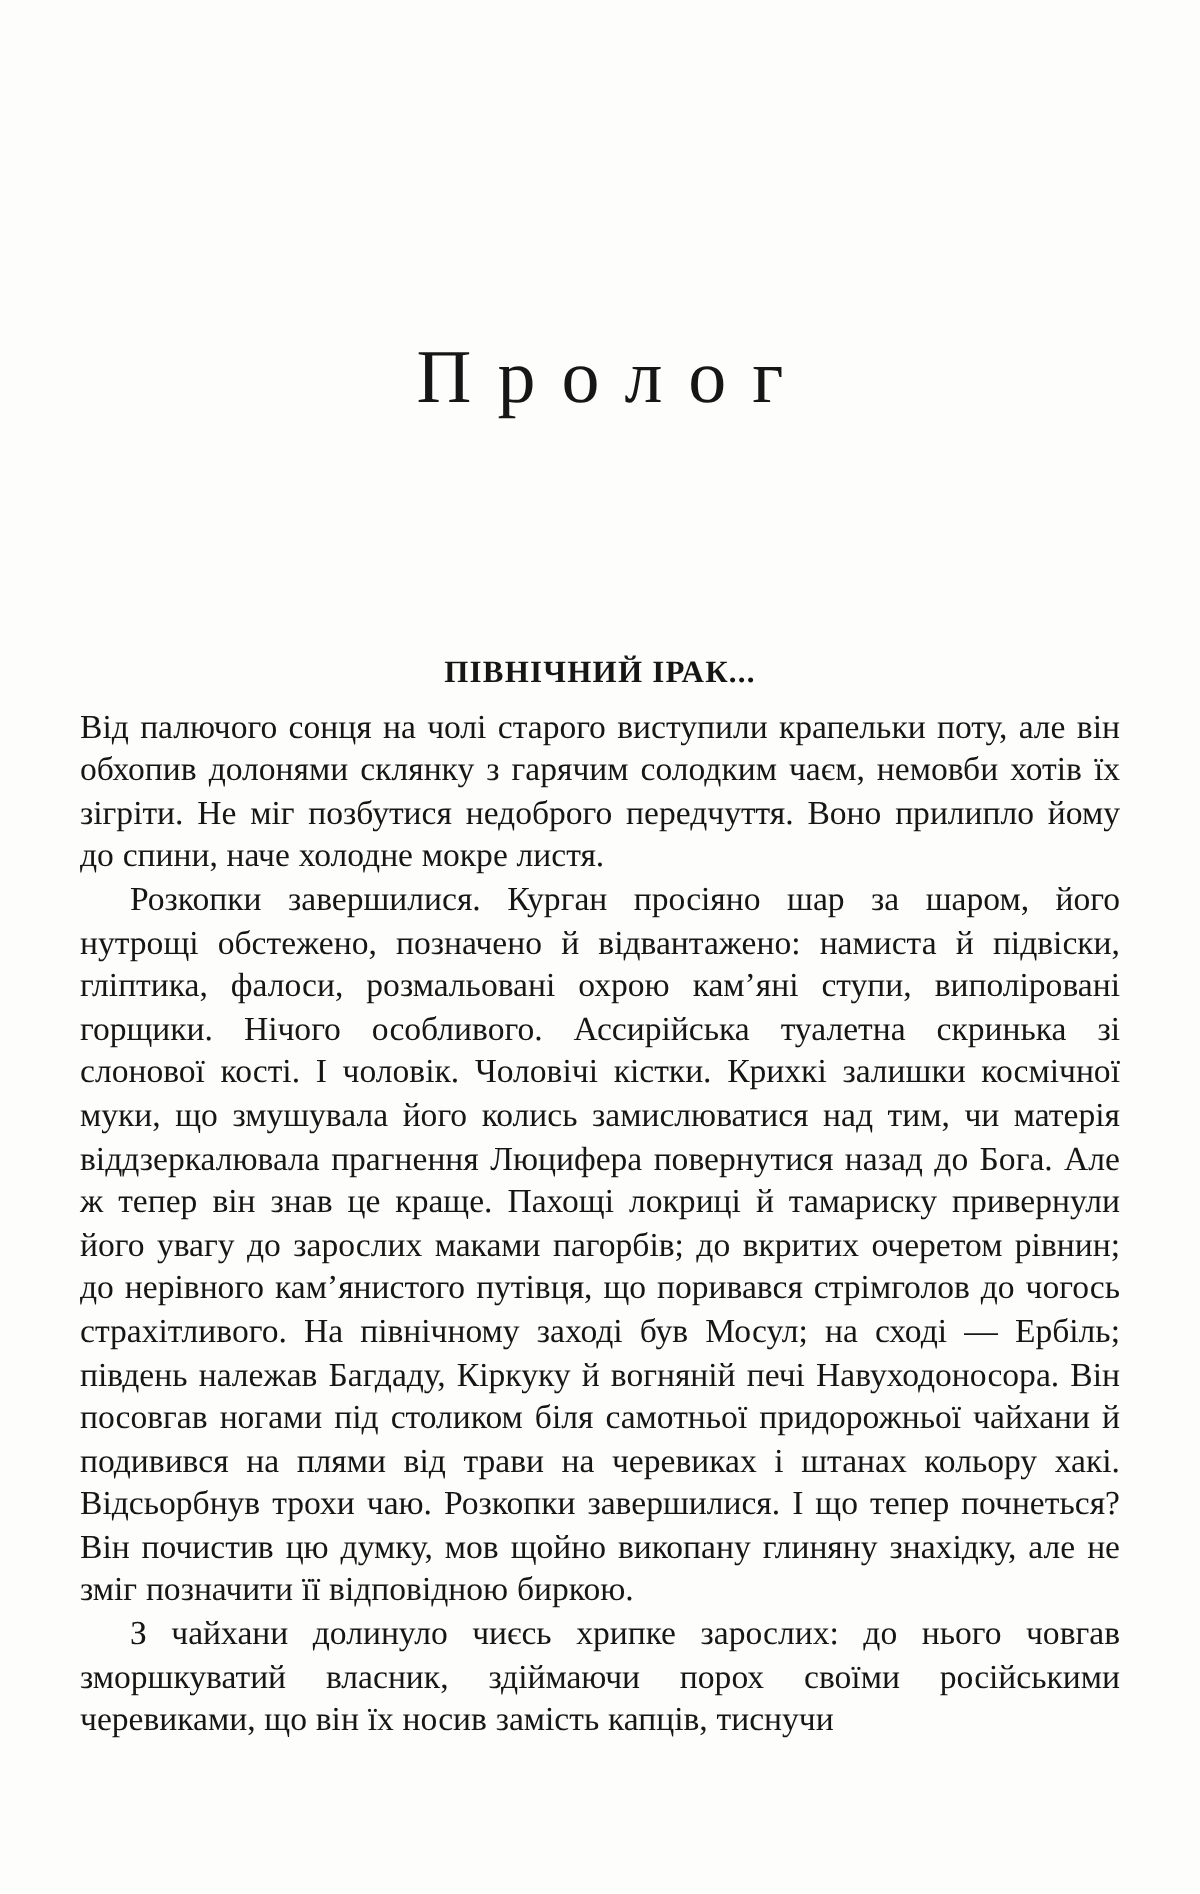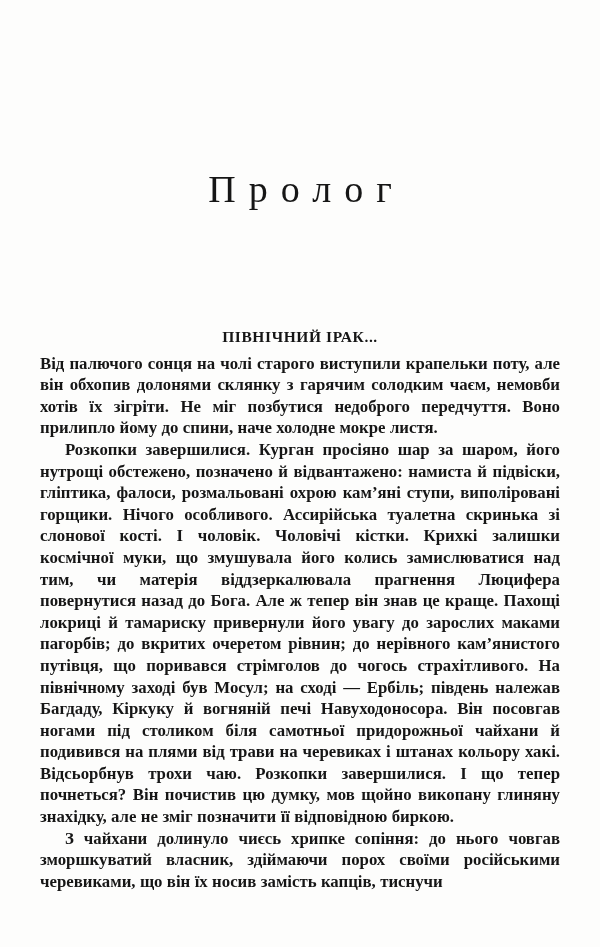--- a/index.html
+++ b/index.html
@@ -44,32 +44,31 @@
       margin-top: 6px;
       font-size: 16.8px;
       line-height: 21.6px;
       text-align: justify;
       hyphens: auto;
       -webkit-hyphens: auto;
       word-spacing: 0.2px;
     }
     .body-text p {
       margin: 0;
-      font-weight: bold;
     }
     .body-text p.indent {
       text-indent: 25px;
     }
   </style>
 </head>
 <body>
 
 <div class="page">
   <h1 class="book-title">Пролог</h1>
 
   <h2 class="section-heading">ПІВНІЧНИЙ ІРАК...</h2>
 
   <div class="body-text">
     <p>Від палючого сонця на чолі старого виступили крапельки поту, але він обхопив долонями склянку з гарячим солодким чаєм, немовби хотів їх зігріти. Не міг позбутися недоброго передчут­тя. Воно прилипло йому до спини, наче холодне мокре листя.</p>
     <p class="indent">Розкопки завершилися. Курган просіяно шар за шаром, його нутрощі обстежено, позначено й відвантажено: намиста й під­віски, гліптика, фалоси, розмальовані охрою кам’яні ступи, виполіровані горщики. Нічого особливого. Ассирійська туа­летна скринька зі слонової кості. І чоловік. Чоловічі кістки. Крихкі залишки космічної муки, що змушувала його колись замислюватися над тим, чи матерія віддзеркалювала прагнення Люцифера повернутися назад до Бога. Але ж тепер він знав це краще. Пахощі локриці й тамариску привернули його увагу до зарослих маками пагорбів; до вкритих очеретом рівнин; до нерівного кам’янистого путівця, що поривався стрімголов до чогось страхітливого. На північному заході був Мосул; на схо­ді — Ербіль; південь належав Багдаду, Кіркуку й вогняній печі Навуходоносора. Він посовгав ногами під столиком біля самот­ньої придорожньої чайхани й подивився на плями від трави на черевиках і штанах кольору хакі. Відсьорбнув трохи чаю. Розкопки завершилися. І що тепер почнеться? Він почистив цю думку, мов щойно викопану глиняну знахідку, але не зміг позначити її відповідною биркою.</p>
-    <p class="indent">З чайхани долинуло чиєсь хрипке сопіння: до нього чов­гав зморшкуватий власник, здіймаючи порох своїми росій­ськими черевиками, що він їх носив замість капців, тиснучи</p>
+    <p class="indent">З чайхани долинуло чиєсь хрипке зарослих: до нього чов­гав зморшкуватий власник, здіймаючи порох своїми росій­ськими черевиками, що він їх носив замість капців, тиснучи</p>
   </div>
 </div>
 
 </body></html>

